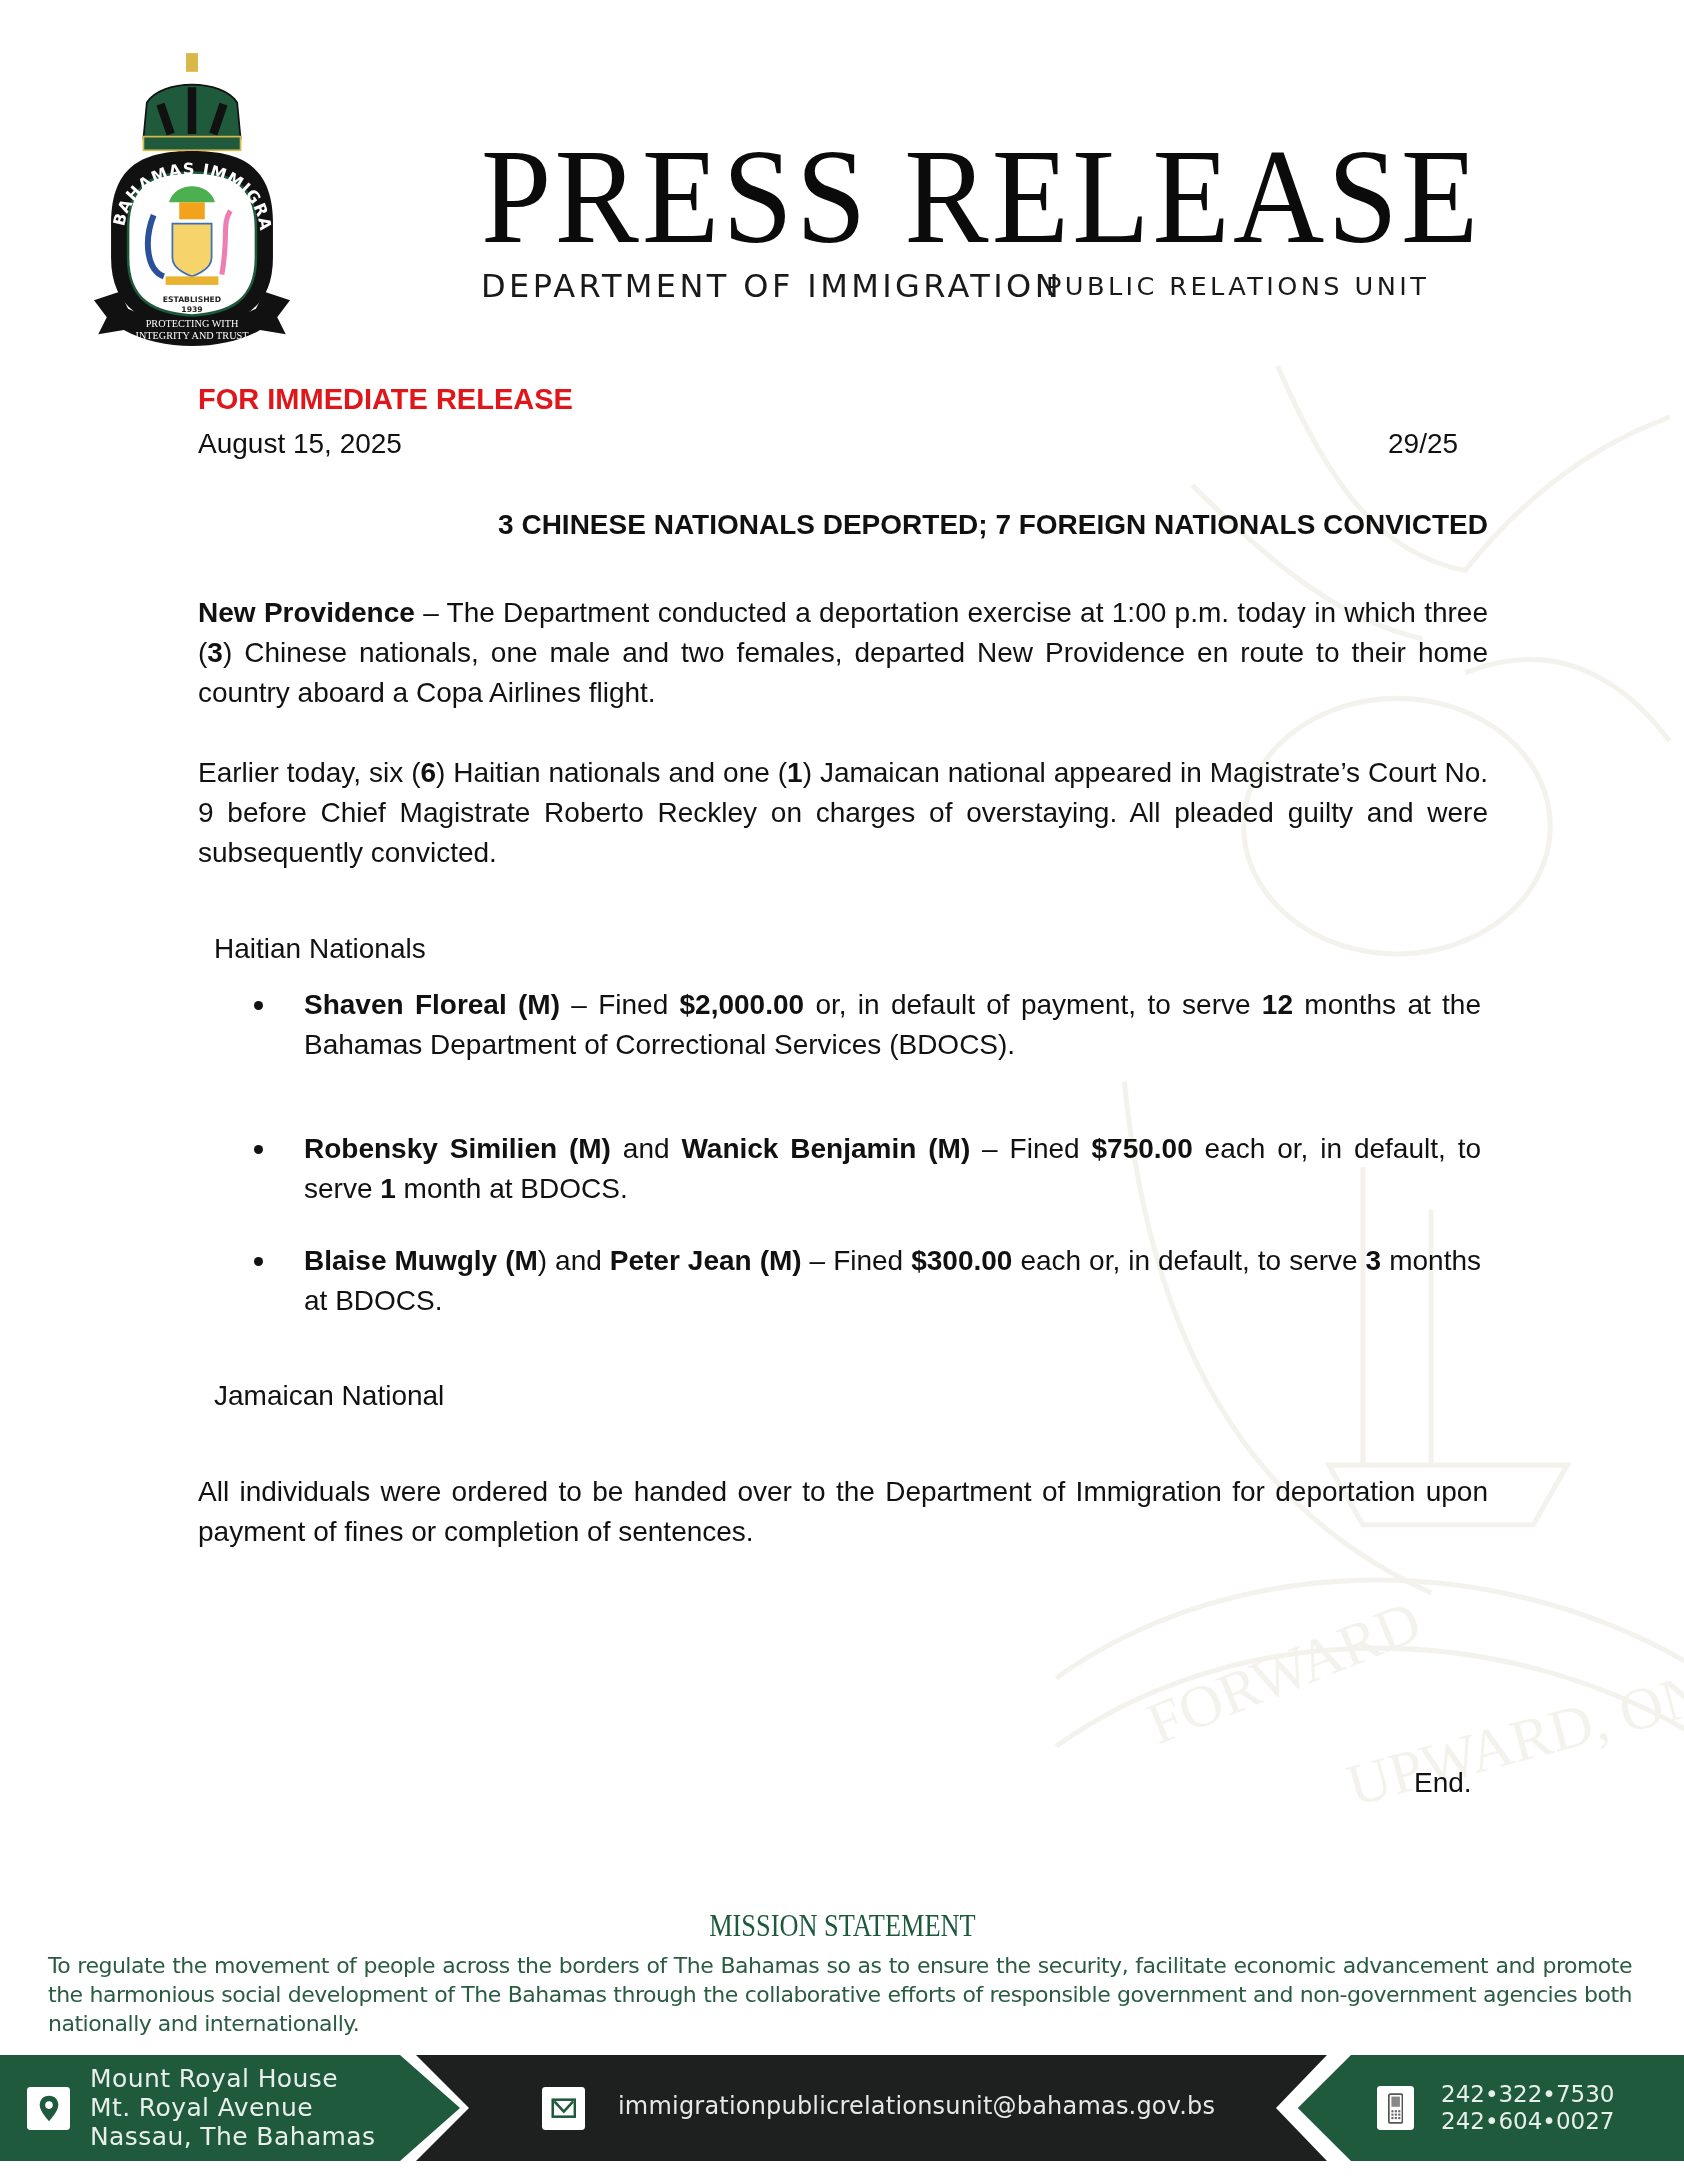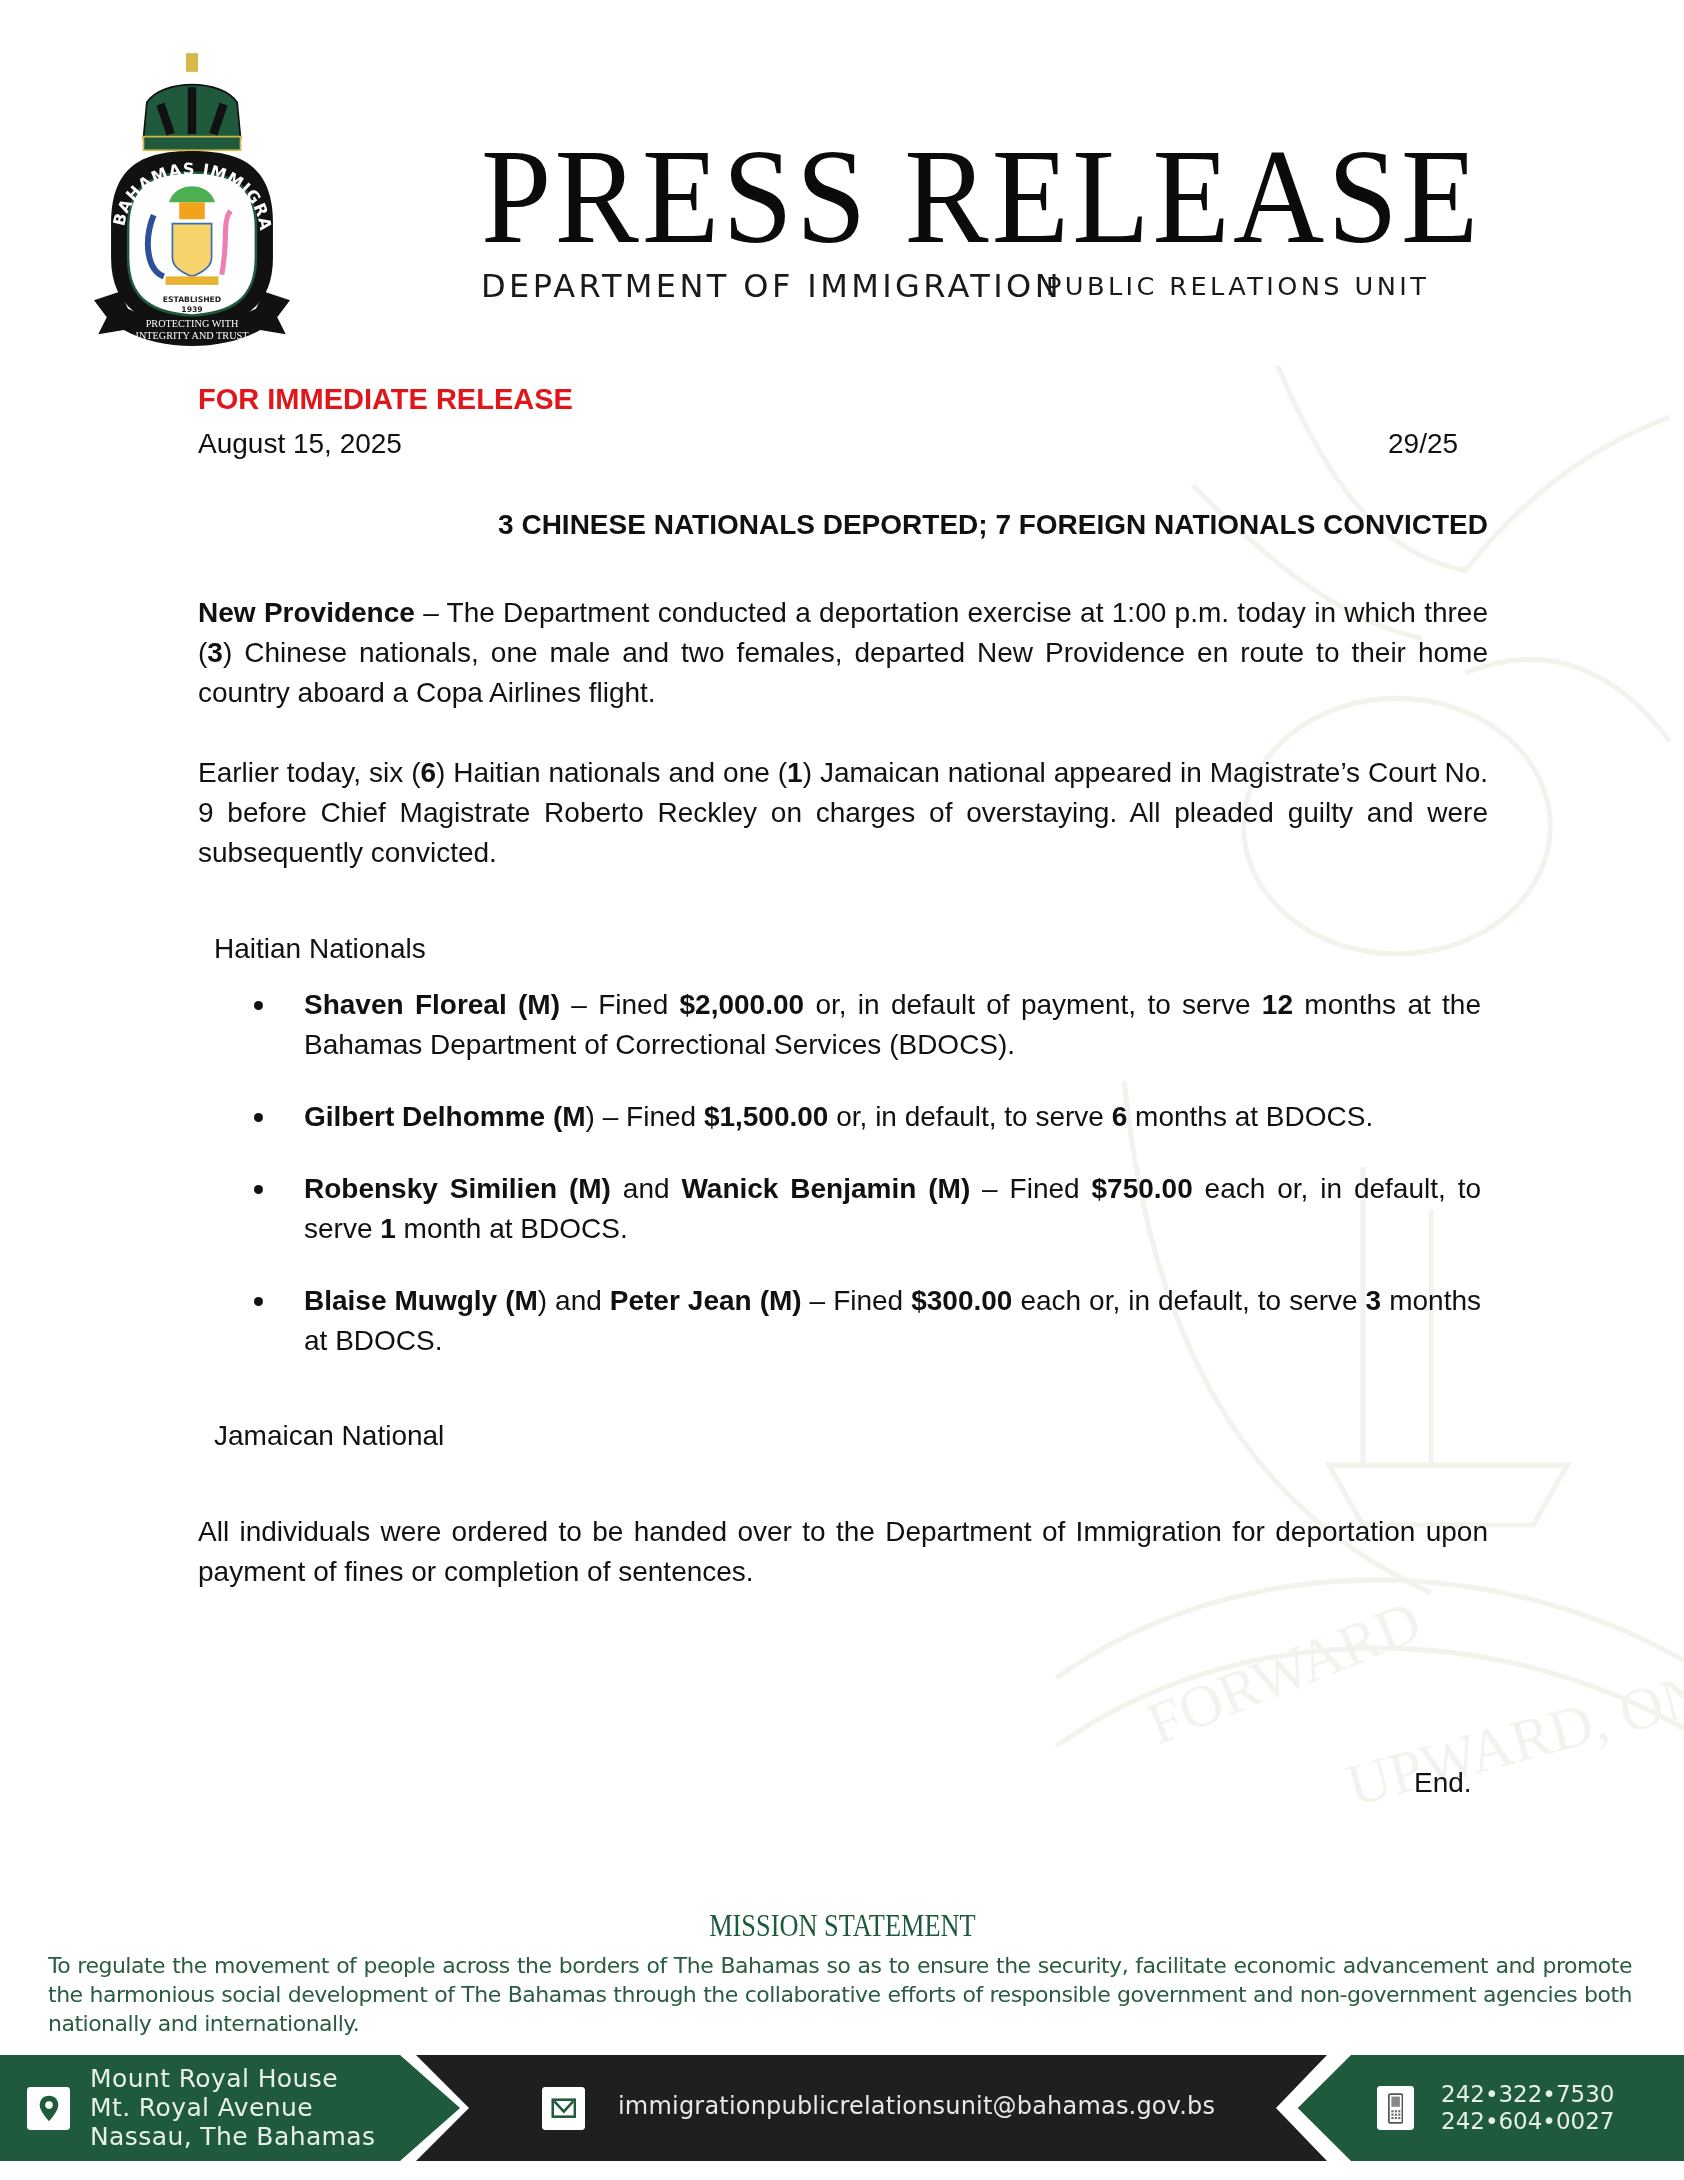--- a/index.html
+++ b/index.html
@@ -93,21 +93,20 @@
 
 <div class="doc" style="top:593px;">
   <p class="para"><b>New Providence</b><span> – The Department conducted a deportation exercise at 1:00 p.m. today in which three (</span><b>3</b><span>) Chinese nationals, one male and two females, departed New Providence en route to their home country aboard a Copa Airlines flight.</span></p>
   <div style="height:40px"></div>
   <p class="para"><span>Earlier today, six (</span><b>6</b><span>) Haitian nationals and one (</span><b>1</b><span>) Jamaican national appeared in Magistrate’s Court No. 9 before Chief Magistrate Roberto Reckley on charges of overstaying. All pleaded guilty and were subsequently convicted.</span></p>
   <div style="height:40px"></div>
   <p class="section-label">Haitian Nationals</p>
   <ul class="bullets">
     <li><span class="dot"></span><b>Shaven Floreal (M)</b><span> – Fined </span><b>$2,000.00</b><span> or, in default of payment, to serve </span><b>12</b><span> months at the Bahamas Department of Correctional Services (BDOCS).</span></li>
     <li style="height:32px"></li>
-    <li><span class="dot"></span><b>Gilbert Delhomme (M</b><span>)</span><span> – Fined </span><b>$1,500.00</b><span> or, in default, to serve </span><b>6</b><span> months at BDOCS.</span></li>
     <li style="height:32px"></li>
     <li><span class="dot"></span><b>Robensky Similien (M)</b><span> and </span><b>Wanick Benjamin (M)</b><span> – Fined </span><b>$750.00</b><span> each or, in default, to serve </span><b>1</b><span> month at BDOCS.</span></li>
     <li style="height:32px"></li>
     <li><span class="dot"></span><b>Blaise Muwgly (M</b><span>)</span><span> and </span><b>Peter Jean (M)</b><span> – Fined </span><b>$300.00</b><span> each or, in default, to serve </span><b>3</b><span> months at BDOCS.</span></li>
   </ul>
   <div style="height:32px"></div>
   <p class="section-label">Jamaican National</p>
   <div style="height:40px"></div>
   <p class="para">All individuals were ordered to be handed over to the Department of Immigration for deportation upon payment of fines or completion of sentences.</p>
   <div style="height:40px"></div>

